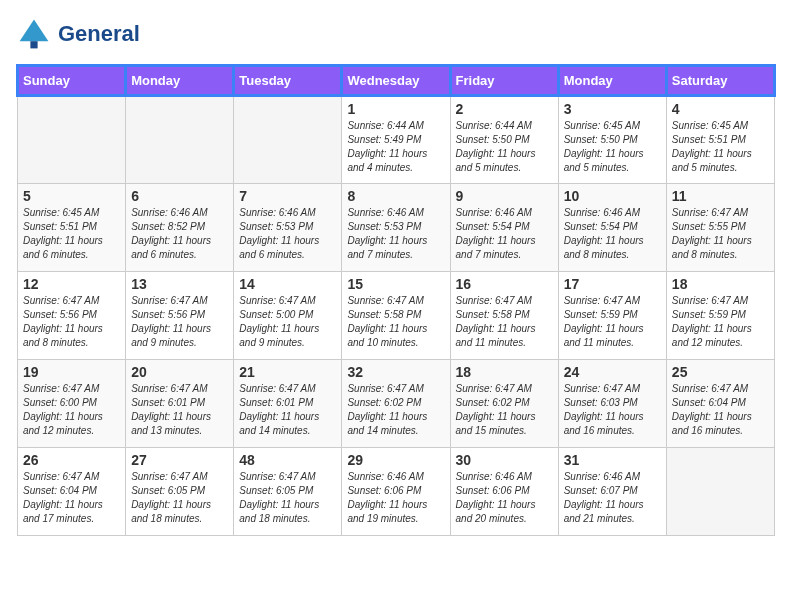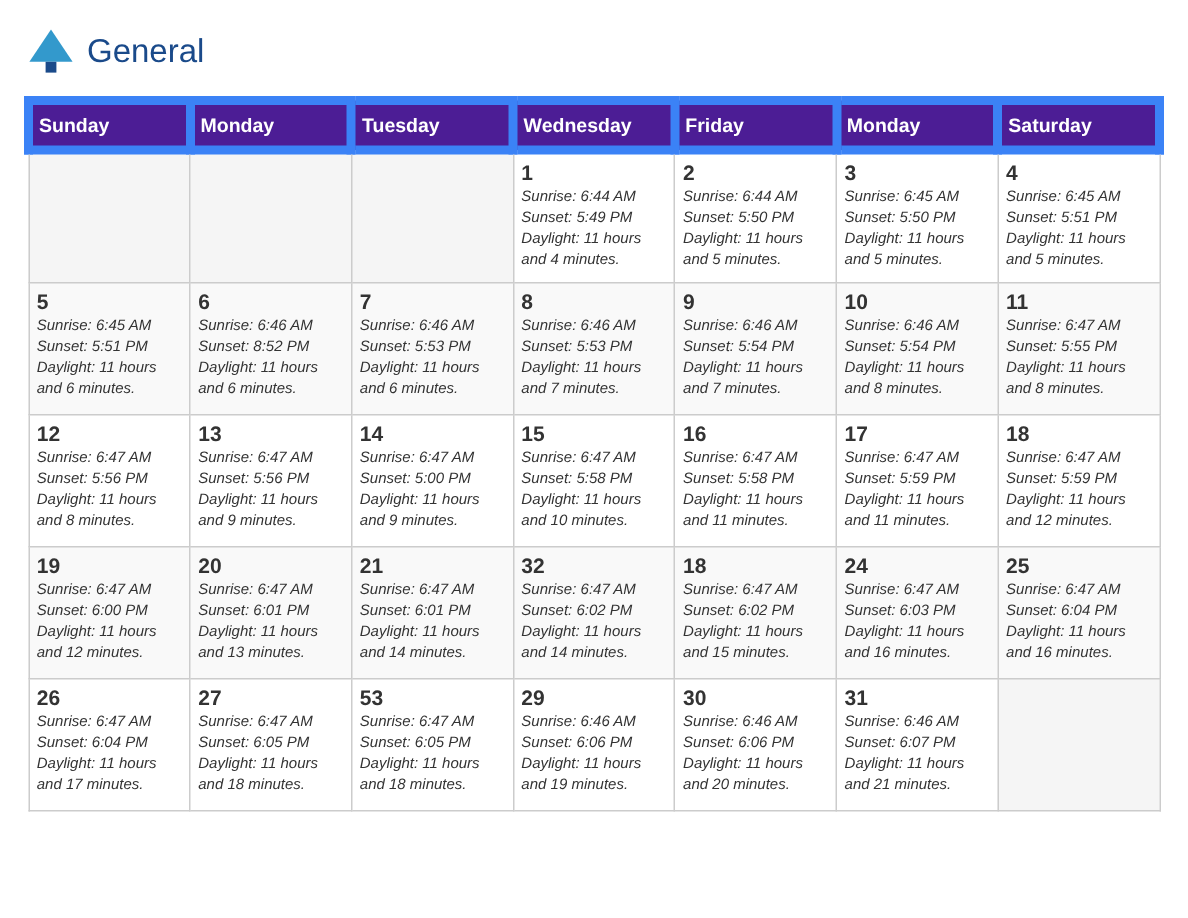--- a/index.html
+++ b/index.html
@@ -16,21 +16,21 @@
       align-items: flex-start;
       margin-bottom: 12px;
     }
     .logo {
       display: flex;
       align-items: center;
       gap: 6px;
     }
     .logo-text {
       font-size: 22px;
-      font-weight: normal;
+      font-weight: bold;
       color: #1a4a8a;
       line-height: 1.1;
     }
     .logo-text span {
       color: #3399cc;
     }
     .logo-icon {
       width: 36px;
       height: 36px;
     }
@@ -46,27 +46,27 @@
     .subtitle {
       font-size: 16px;
       color: #555;
     }
     table {
       width: 100%;
       border-collapse: collapse;
       font-size: 11px;
     }
     thead tr th {
-      background-color: #4c1d95;
+      background-color: #8b5cf6;
       color: #fff;
       padding: 6px 4px;
       text-align: left;
       font-size: 13px;
       font-weight: bold;
-      border: 6px solid #3b82f6;
+      border: 3px solid #3b82f6;
     }
     tbody tr td {
       border: 1px solid #ccc;
       vertical-align: top;
       padding: 4px 5px;
       width: 108px;
       min-height: 80px;
       height: 88px;
       color: #333;
       background: #fff;
@@ -290,21 +290,21 @@
 Sunset: 6:04 PM
 Daylight: 11 hours and 17 minutes.</div>
         </td>
         <td>
           <span class="day-number">27</span>
           <div class="day-info">Sunrise: 6:47 AM
 Sunset: 6:05 PM
 Daylight: 11 hours and 18 minutes.</div>
         </td>
         <td>
-          <span class="day-number">53</span>
+          <span class="day-number">48</span>
           <div class="day-info">Sunrise: 6:47 AM
 Sunset: 6:05 PM
 Daylight: 11 hours and 18 minutes.</div>
         </td>
         <td>
           <span class="day-number">29</span>
           <div class="day-info">Sunrise: 6:46 AM
 Sunset: 6:06 PM
 Daylight: 11 hours and 19 minutes.</div>
         </td>

